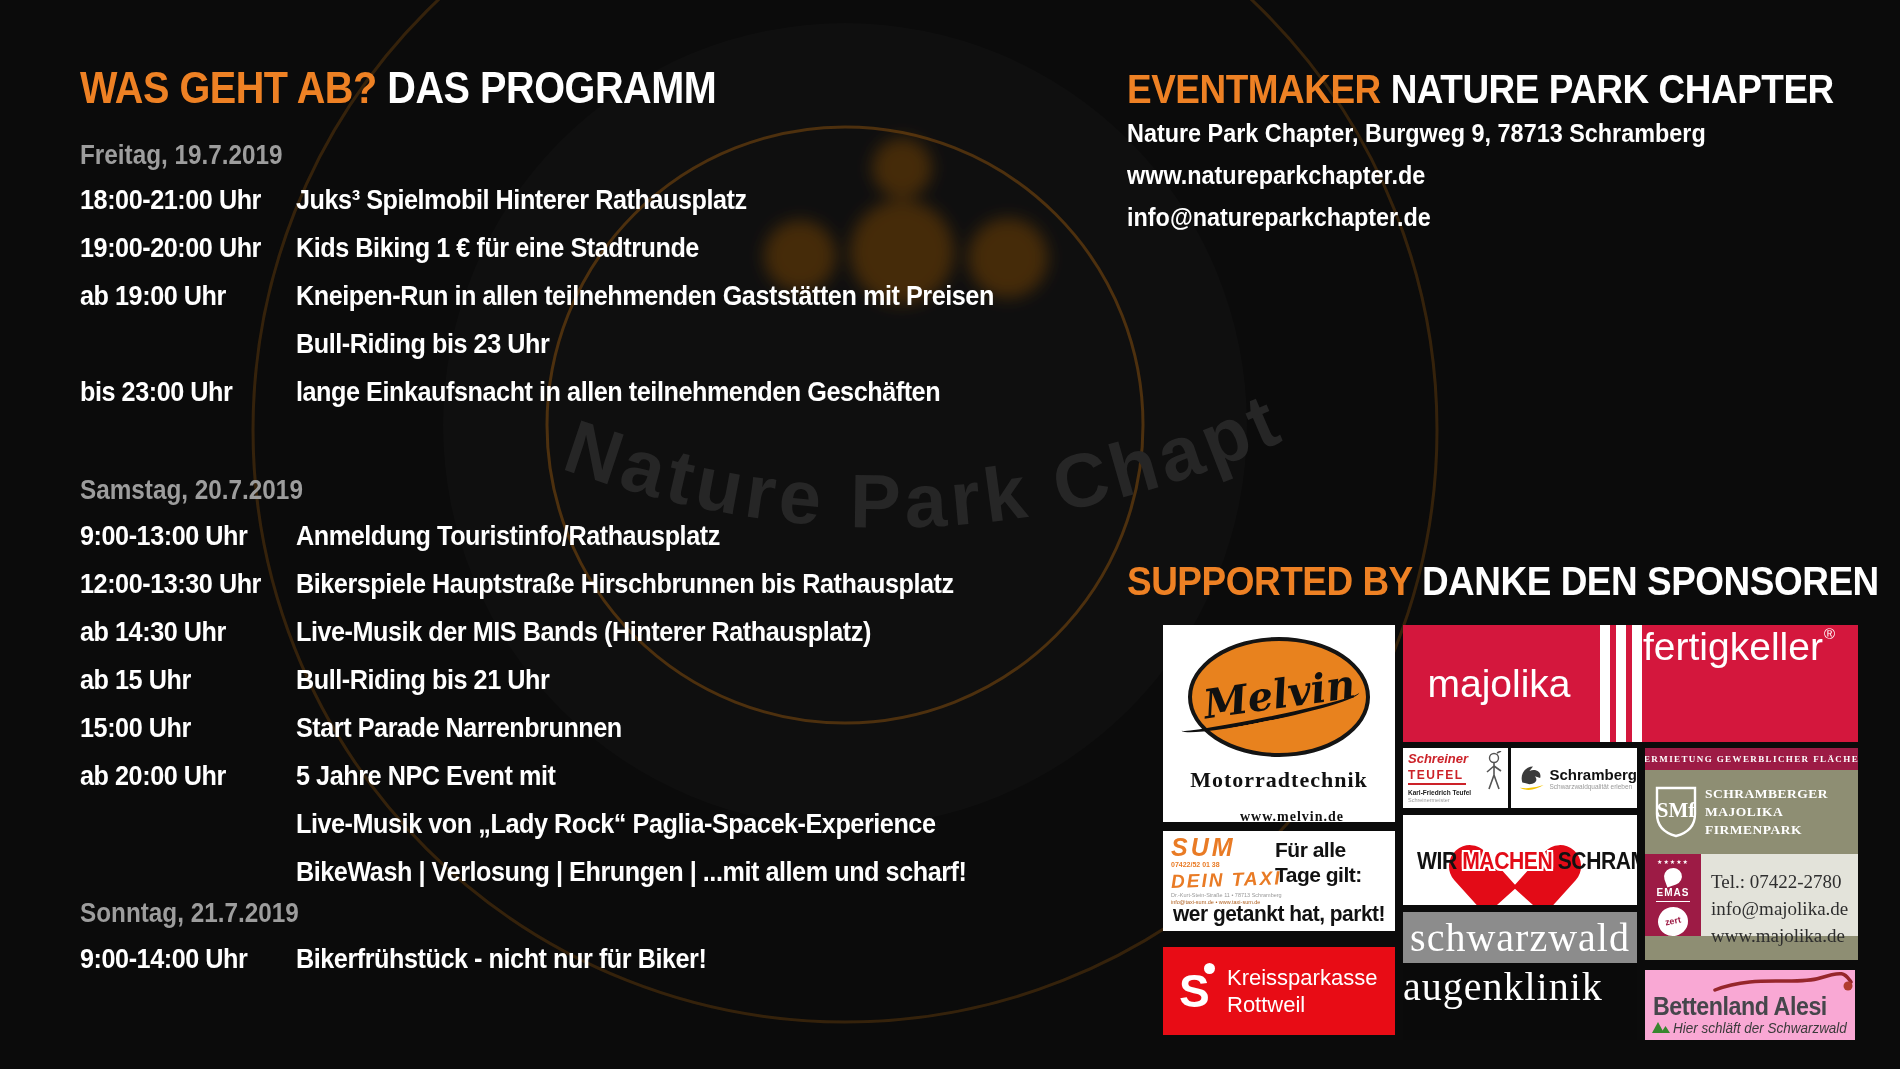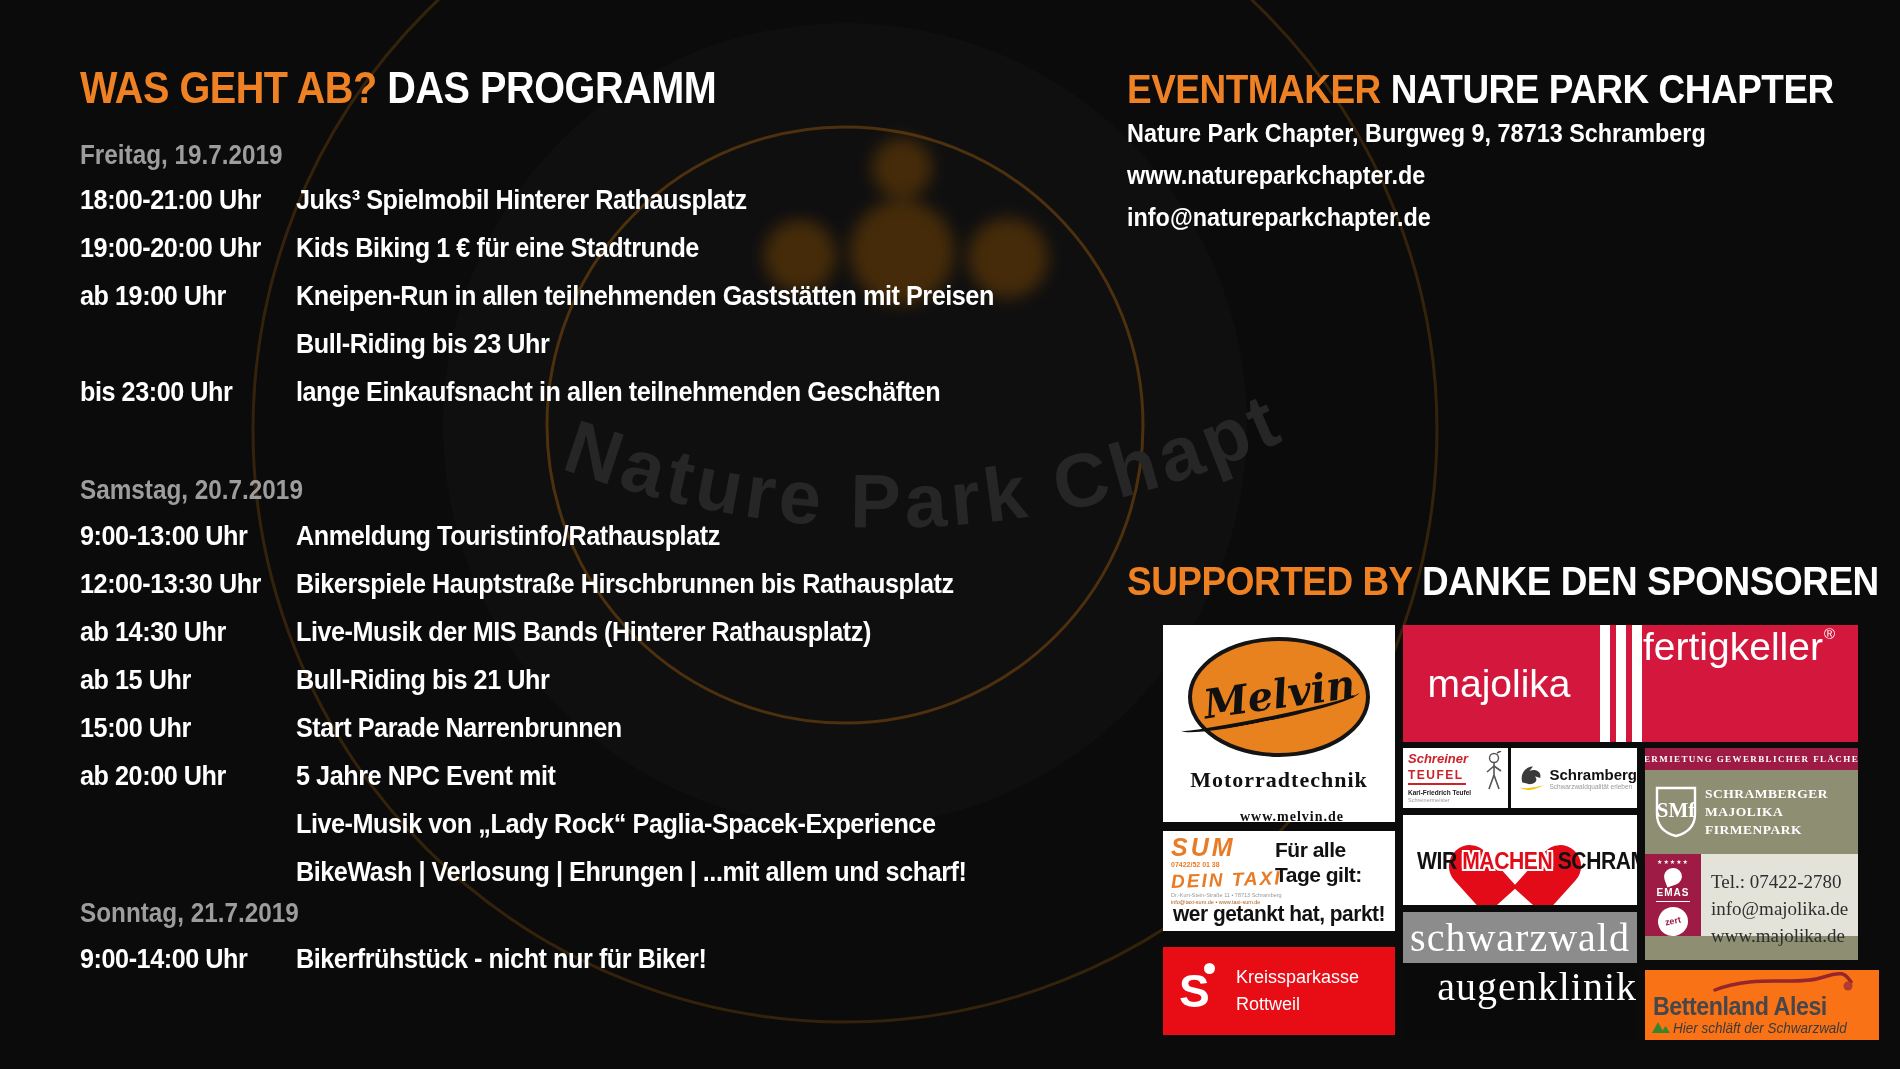--- a/index.html
+++ b/index.html
@@ -49,21 +49,21 @@
   .taxi-dein{font-size:19px;font-weight:700;font-style:italic;color:#e97b25;letter-spacing:2px;line-height:21px;transform:rotate(-2deg);}
   .taxi-addr{font-size:5.5px;color:#999;line-height:7px;margin-top:2px;white-space:nowrap;}
   .taxi-mail{font-size:5.5px;color:#b06020;line-height:7px;white-space:nowrap;}
   .taxi-right{position:absolute;left:112px;top:6px;font-size:21px;font-weight:700;color:#111;line-height:25px;letter-spacing:-0.5px;}
   .taxi-bottom{position:absolute;left:0;bottom:4px;width:232px;text-align:center;font-size:22px;font-weight:700;color:#111;letter-spacing:-0.5px;transform:scaleX(0.95);transform-origin:50% 50%;white-space:nowrap;}
   
   .sp-kskrw{left:0;top:322px;width:232px;height:88px;background:#e80c15;display:flex;align-items:center;}
   .spk-logo{position:relative;width:34px;height:56px;margin-left:16px;}
   .spk-logo .s{font-size:46px;line-height:56px;font-weight:700;color:#fff;}
   .spk-logo::before{content:"";position:absolute;top:0px;right:-2px;width:11px;height:11px;border-radius:50%;background:#fff;}
-  .spk-text{margin-left:23px;color:#fff;font-size:18px;line-height:27px;font-weight:400;}
+  .spk-text{margin-left:14px;color:#fff;font-size:22px;line-height:27px;font-weight:400;}
   
   .sp-glatthaar{left:240px;top:0;width:455px;height:117px;background:#d4173d;}
   .gl-left{position:absolute;left:0;top:0;width:192px;height:117px;display:flex;align-items:center;justify-content:center;color:#fff;font-size:39px;font-weight:400;}
   .gl-right{position:absolute;left:240px;top:0;width:215px;height:117px;display:flex;align-items:flex-start;justify-content:flex-start;color:#fff;font-size:39px;font-weight:400;}
   .gl-right sup{font-size:15px;margin-left:1px;}
   .gl-bar{position:absolute;top:0;width:10px;height:117px;background:#fff;}
   .gl-b1{left:197px;} .gl-b2{left:213px;} .gl-b3{left:229px;}
   
   .sp-schreiner{left:240px;top:123px;width:105px;height:60px;background:#fff;padding:4px 0 0 5px;box-sizing:border-box;}
   .schr-1{font-size:13px;font-weight:700;font-style:italic;color:#c43; color:#cc2229;line-height:13px;}
@@ -82,40 +82,40 @@
   .heart{position:absolute;left:70px;top:4px;width:84px;height:78px;}
   .heart::before,.heart::after{content:"";position:absolute;top:0;width:42px;height:68px;border-radius:42px 42px 0 0;background:#e30b17;}
   .heart::before{left:2px;transform:rotate(-42deg);transform-origin:100% 100%;}
   .heart::after{right:2px;transform:rotate(42deg);transform-origin:0% 100%;}
   .wms-line{position:absolute;left:0;top:32px;width:234px;text-align:center;font-size:24px;font-weight:700;white-space:nowrap;transform:scaleX(0.88);transform-origin:50% 50%;letter-spacing:-0.5px;}
   .wms-line .w1,.wms-line .w3{color:#111;}
   .wms-line .w2{color:#e30b17;text-shadow:-2px -2px 0 #fff,2px -2px 0 #fff,-2px 2px 0 #fff,2px 2px 0 #fff,0 2px 0 #fff,0 -2px 0 #fff,2px 0 0 #fff,-2px 0 0 #fff;}
   
   .sp-augen{left:240px;top:287px;width:234px;height:128px;background:#0a0a0a;}
   .aug-gray{height:51px;background:#8c8c8c;display:flex;align-items:center;justify-content:center;}
-  .aug-black{height:77px;display:flex;align-items:flex-start;justify-content:flex-end;}
+  .aug-black{height:77px;display:flex;align-items:flex-start;justify-content:flex-start;}
   .aug-gray span,.aug-black span{font-family:"Liberation Serif",serif;font-size:40px;color:#fff;letter-spacing:1px;line-height:51px;}
   .aug-black span{line-height:48px;}
   
   .sp-majolika{left:482px;top:123px;width:213px;height:212px;background:#8e8e73;}
   .maj-band{height:22px;background:#9d1b45;display:flex;align-items:center;justify-content:center;color:#fff;font-family:"Liberation Serif",serif;font-size:9px;font-weight:700;letter-spacing:1.4px;white-space:nowrap;}
   .maj-olive{height:84px;display:flex;align-items:center;}
   .maj-shield{margin-left:8px;flex:0 0 46px;}
   .maj-name{margin-left:6px;color:#fff;font-family:"Liberation Serif",serif;font-weight:700;font-size:13.5px;line-height:18px;letter-spacing:0.5px;}
   .maj-contact{height:82px;display:flex;}
   .maj-emas{flex:0 0 56px;background:#9d1b45;display:flex;flex-direction:column;align-items:center;padding-top:5px;box-sizing:border-box;}
   .maj-stars{color:#fff;font-size:6px;letter-spacing:1px;line-height:7px;}
   .maj-leaf{width:18px;height:18px;background:#fff;border-radius:50% 50% 50% 0;transform:rotate(-20deg);margin-top:2px;}
   .maj-emas-word{color:#fff;font-size:10px;font-weight:700;letter-spacing:1px;line-height:12px;margin-top:2px;}
   .maj-rule{width:34px;border-top:1px solid #fff;margin-top:2px;}
   .maj-zert{width:30px;height:30px;border-radius:50%;background:#fff;color:#9d1b45;font-size:9px;font-weight:700;display:flex;align-items:center;justify-content:center;margin-top:5px;transform:rotate(-12deg);}
   .maj-lines{flex:1;background:#e3e3da;padding:14px 0 0 10px;box-sizing:border-box;}
   .maj-line{font-family:"Liberation Serif",serif;font-size:19px;color:#2e2e2e;line-height:27px;white-space:nowrap;}
   
-  .sp-bettenland{left:482px;top:345px;width:234px;height:70px;background:#f97316;}
+  .sp-bettenland{left:482px;top:345px;width:210px;height:70px;background:#f9a8d4;}
   .bet-name{position:absolute;left:8px;top:22px;font-size:25px;font-weight:700;color:#46464b;letter-spacing:-0.5px;white-space:nowrap;transform:scaleX(0.93);transform-origin:0 50%;}
   .bet-claim{position:absolute;left:28px;top:50px;font-size:14.5px;font-style:italic;color:#3a3a3a;white-space:nowrap;transform:scaleX(0.93);transform-origin:0 50%;}
   .bet-mtn{position:absolute;left:6px;top:50px;}
   .bet-swoosh{position:absolute;left:0;top:0;}
 </style>
 </head>
 <body>
 
 <div id="canvas">
 

